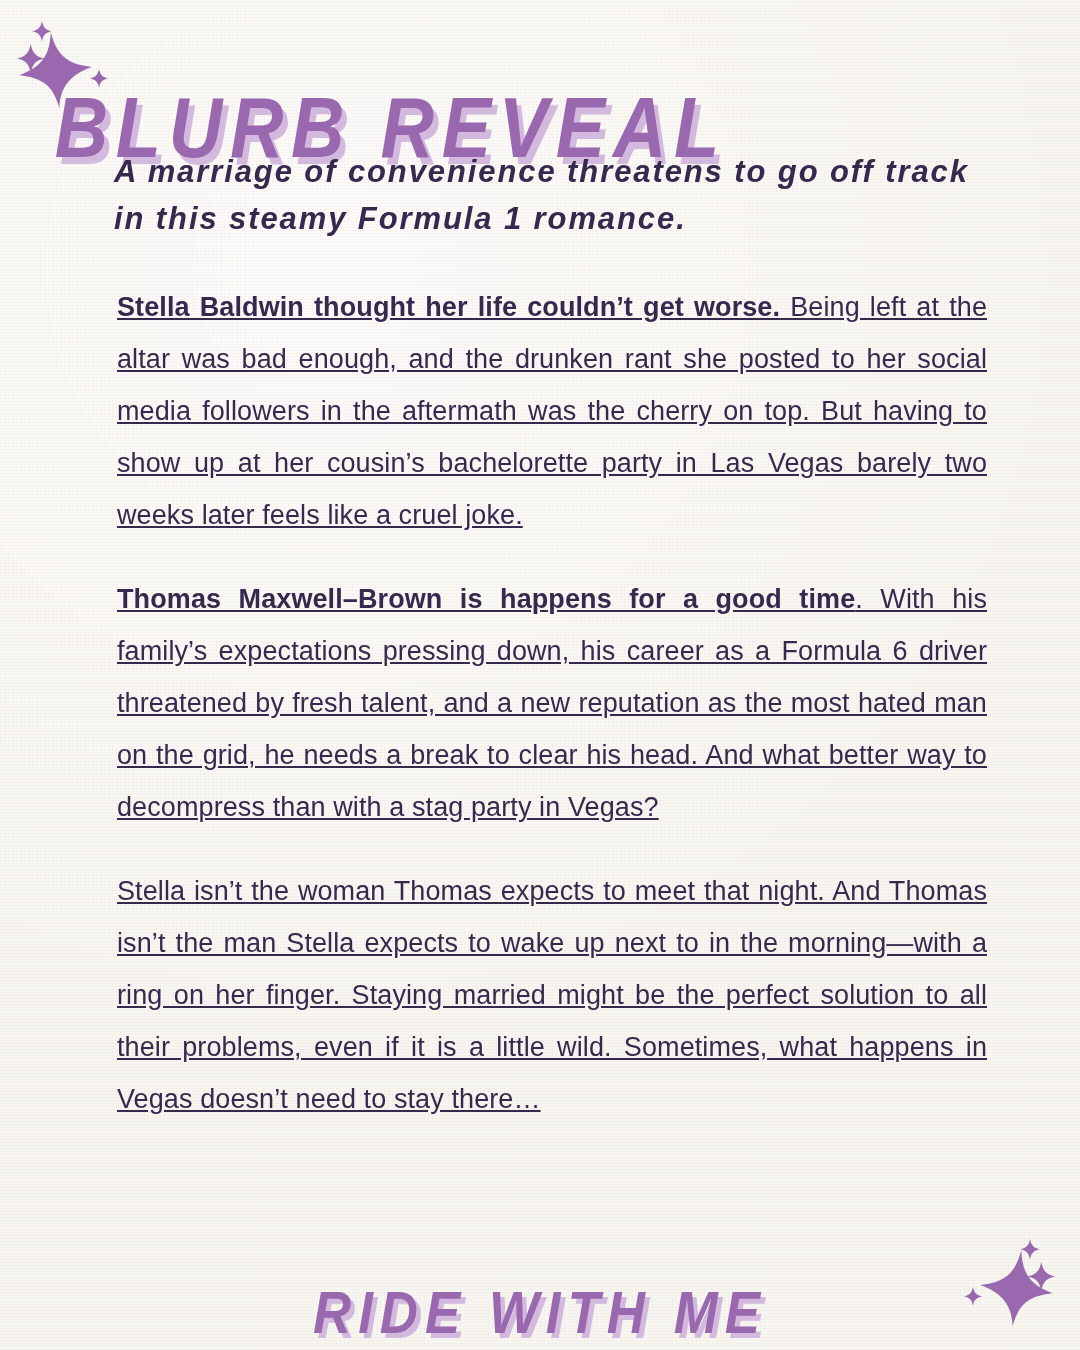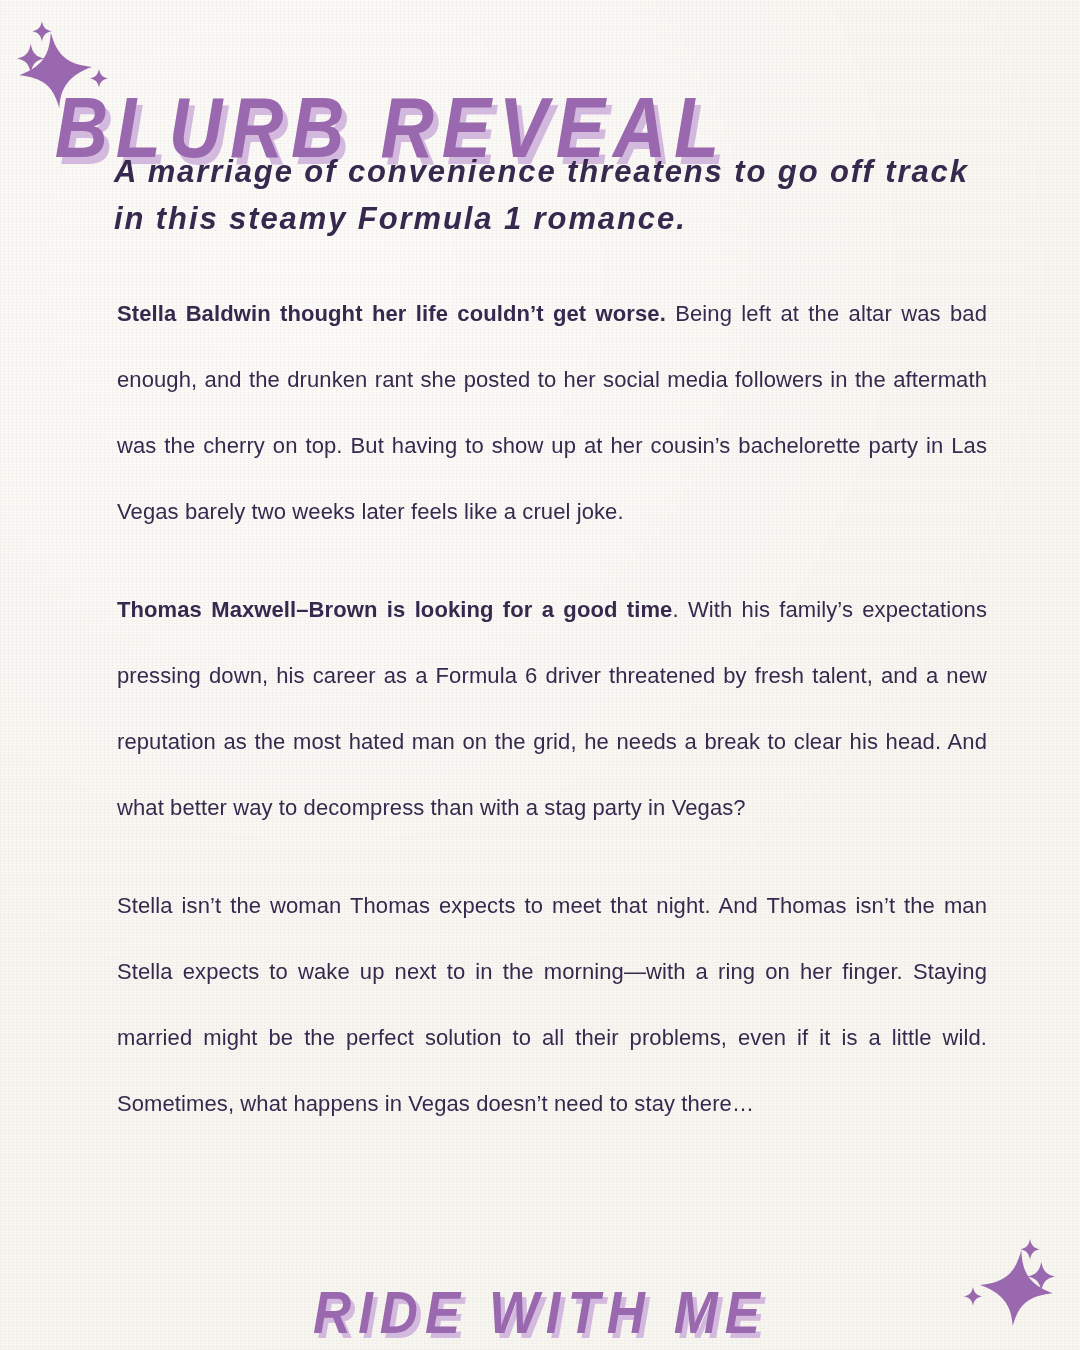--- a/index.html
+++ b/index.html
@@ -87,27 +87,28 @@
 
   
   .body-wrap {
     position: absolute;
     left: 117px;
     top: 281px;
     width: 870px;
   }
   .para {
     font-family: "Liberation Sans", sans-serif;
-    font-size: 22px;
+    font-size: 27px;
     font-weight: 400;
-    line-height: 66px;
+    line-height: 52px;
     color: #37294e;
     text-align: justify;
     margin: 0 0 32px 0;
     letter-spacing: 0.1px;
+    text-decoration: underline;
   }
   .para:last-child { margin-bottom: 4px; }
   .para .lead { font-weight: 700; }
 
   
   .footer-wrap {
     position: absolute;
     left: 0;
     top: 1232px;
     width: 1080px;
@@ -156,21 +157,21 @@
     <p class="tagline">A marriage of convenience threatens to go off track in this steamy Formula 1 romance.</p>
   </div>
 
   <div class="body-wrap">
 
     <p class="para">
       <span class="lead">Stella Baldwin thought her life couldn’t get worse.</span><span> Being left at the altar was bad enough, and the drunken rant she posted to her social media followers in the aftermath was the cherry on top. But having to show up at her cousin’s bachelorette party in Las Vegas barely two weeks later feels like a cruel joke.</span>
     </p>
 
     <p class="para">
-      <span class="lead">Thomas Maxwell–Brown is looking for a good time</span><span>. With his family’s expectations pressing down, his career as a Formula 6 driver threatened by fresh talent, and a new reputation as the most hated man on the grid, he needs a break to clear his head. And what better way to decompress than with a stag party in Vegas?</span>
+      <span class="lead">Thomas Maxwell–Brown is happens for a good time</span><span>. With his family’s expectations pressing down, his career as a Formula 6 driver threatened by fresh talent, and a new reputation as the most hated man on the grid, he needs a break to clear his head. And what better way to decompress than with a stag party in Vegas?</span>
     </p>
 
     <p class="para">
       <span class="lead"></span><span>Stella isn’t the woman Thomas expects to meet that night. And Thomas isn’t the man Stella expects to wake up next to in the morning—with a ring on her finger. Staying married might be the perfect solution to all their problems, even if it is a little wild. Sometimes, what happens in Vegas doesn’t need to stay there…</span>
     </p>
 
   </div>
 
   <div class="footer-wrap">
     <h2 class="footer-title">RIDE WITH ME</h2>

